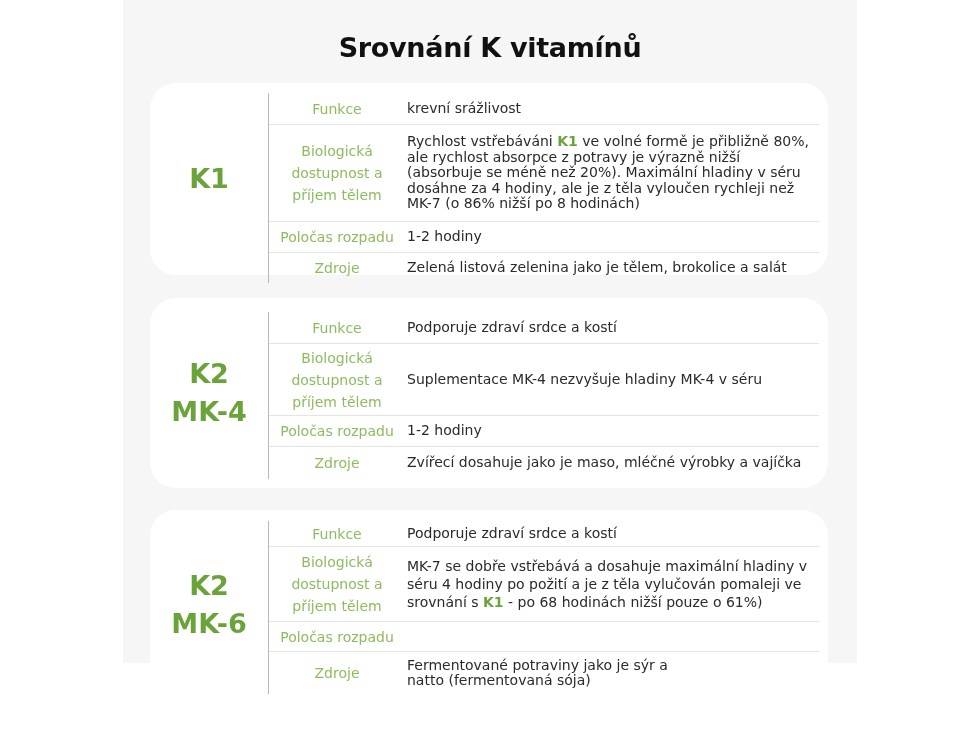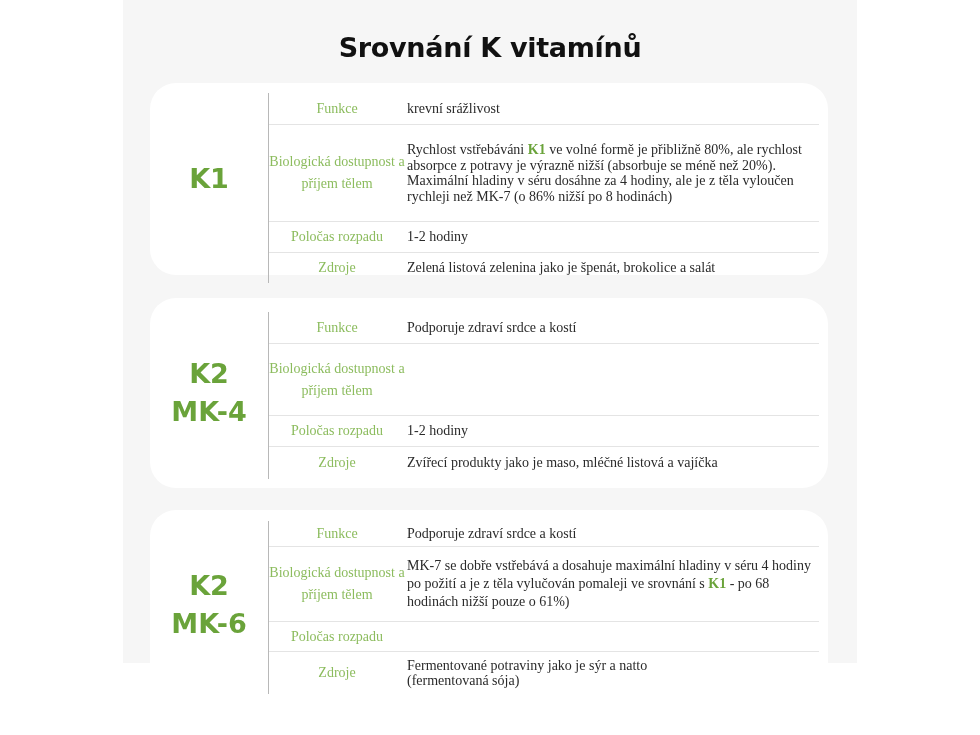--- a/index.html
+++ b/index.html
@@ -22,21 +22,21 @@
   .badge {
     position: absolute; left: 0; width: 118px; top: 0; bottom: 0;
     display: flex; flex-direction: column; align-items: center; justify-content: center;
     color: #6aa33a; font-weight: bold; font-size: 27px; line-height: 38px; text-align: center;
   }
   .table {
     position: absolute; left: 118px; top: 10px; width: 550px;
     border-left: 1.5px solid #b8b8b8;
   }
   .row {
-    display: flex; border-bottom: 1px solid #e4e4e4; align-items: center; font-family: Liberation Serif, serif;
+    display: flex; border-bottom: 1px solid #e4e4e4; align-items: center;
   }
   .row:last-child { border-bottom: none; }
   .lbl {
     width: 136px; flex: none; text-align: center; color: #8cbc5e;
     font-size: 14px; line-height: 22px; padding: 2px 0;
   }
   .val {
     flex: 1; padding: 2px 0 2px 2px; color: #2a2a2a; font-size: 14px; line-height: 15.5px;
   }
   .hl { color: #6aa33a; font-weight: bold; }
@@ -59,45 +59,46 @@
       <div class="row" style="height:96px;">
         <div class="lbl">Biologická dostupnost a příjem tělem</div>
         <div class="val"><span>Rychlost vstřebáváni </span><span class="hl">K1</span><span> ve volné formě je přibližně 80%, ale rychlost absorpce z potravy je výrazně nižší (absorbuje se méně než 20%). Maximální hladiny v séru dosáhne za 4 hodiny, ale je z těla vyloučen rychleji než MK-7 (o 86% nižší po 8 hodinách)</span></div>
       </div>
       <div class="row" style="height:30px;">
         <div class="lbl">Poločas rozpadu</div>
         <div class="val">1-2 hodiny</div>
       </div>
       <div class="row" style="height:30px;">
         <div class="lbl">Zdroje</div>
-        <div class="val">Zelená listová zelenina jako je špenát, brokolice a salát</div>
+        <div class="val">Zelená listová zelenina jako je tělem, brokolice a salát</div>
       </div>
     </div>
   </div>
 
   <div class="card" style="top:298px;height:190px;">
     <div class="badge">
       <span>K2</span>
       <span>MK-4</span>
     </div>
     <div class="table" style="top:14px;">
       <div class="row" style="height:31px;">
         <div class="lbl">Funkce</div>
         <div class="val">Podporuje zdraví srdce a kostí</div>
       </div>
       <div class="row" style="height:71px;">
         <div class="lbl">Biologická dostupnost a příjem tělem</div>
+        <div class="val">Suplementace MK-4 nezvyšuje hladiny MK-4 v séru</div>
       </div>
       <div class="row" style="height:30px;">
         <div class="lbl">Poločas rozpadu</div>
         <div class="val">1-2 hodiny</div>
       </div>
       <div class="row" style="height:32px;">
         <div class="lbl">Zdroje</div>
-        <div class="val">Zvířecí produkty jako je maso, mléčné listová a vajíčka</div>
+        <div class="val">Zvířecí dosahuje jako je maso, mléčné výrobky a vajíčka</div>
       </div>
     </div>
   </div>
 
   <div class="card" style="top:510px;height:190px;">
     <div class="badge">
       <span>K2</span>
       <span>MK-6</span>
     </div>
     <div class="table" style="top:11px;">

